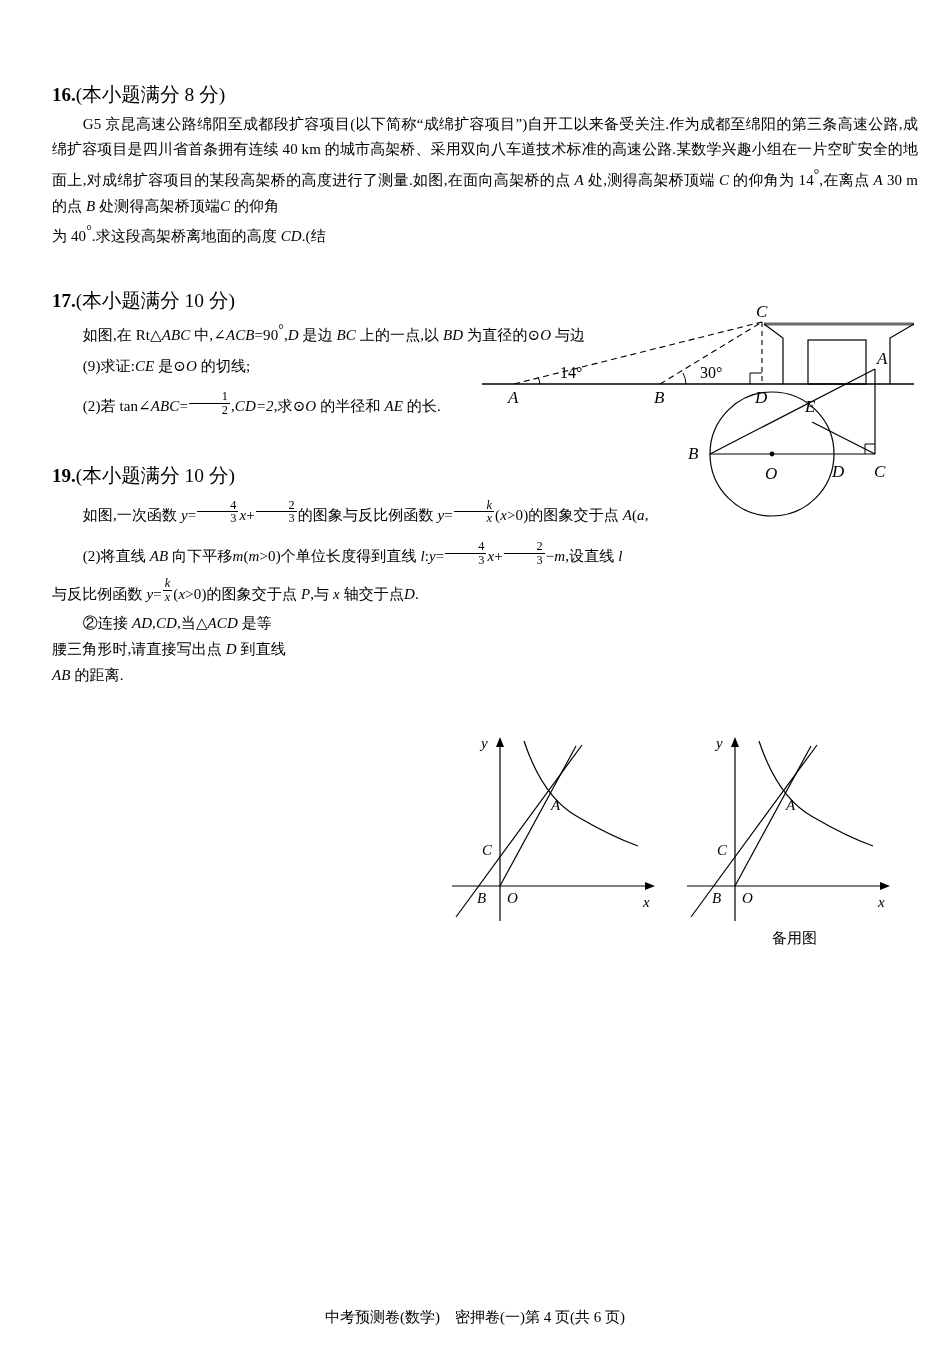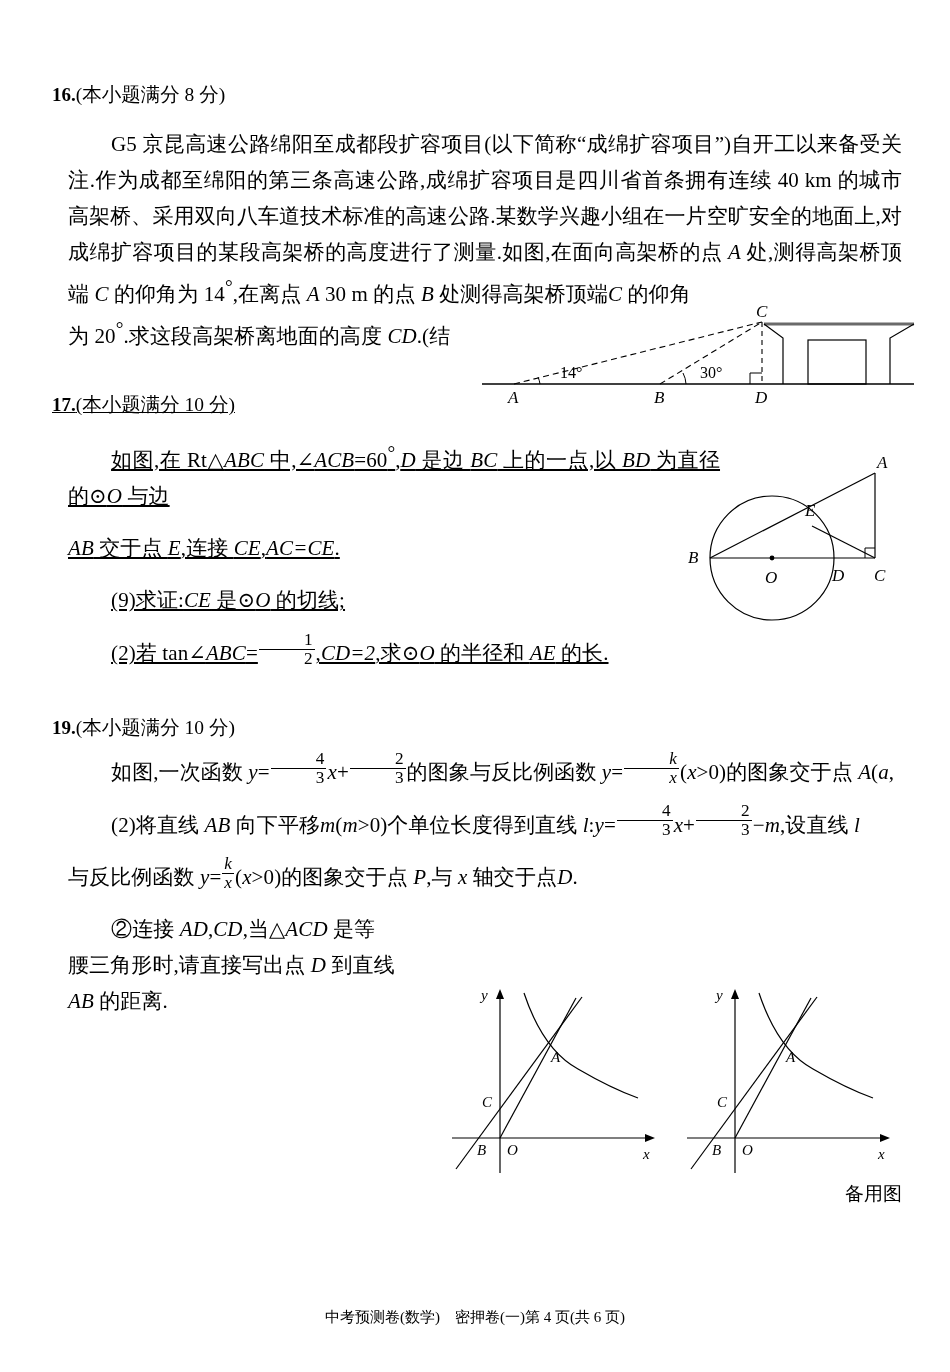--- a/index.html
+++ b/index.html
@@ -38,25 +38,25 @@
     font-size: 19.5px;
   }
   .mi { font-style: italic; font-family: "Liberation Serif", serif; }
 
   .qhead {
     font-size: 19.5px;
     line-height: 1.5;
     margin: 0 0 2px 0;
   }
   .para {
-    font-size: 21px;
+    font-size: 15px;
     line-height: 1.72;
     text-align: justify;
     text-justify: inter-ideograph;
-    margin: 16px;
+    margin: 0;
     letter-spacing: 0.1px;
   }
   .indent { text-indent: 2.05em; }
 
   
   .frac {
     display: inline-block;
     vertical-align: -0.42em;
     text-align: center;
     font-size: 0.82em;
@@ -92,40 +92,40 @@
   #q16-body { width: 866px; }
   .fig16 {
     position: absolute;
     right: 0;
     top: 222px;
     width: 440px;
     height: 110px;
   }
 
   
-  #q17 { position: relative; margin-top: 36px; text-decoration: underline; }
+  #q17 { position: relative; margin-top: 36px; }
   .fig17 {
     position: absolute;
     right: 6px;
     top: 58px;
     width: 250px;
     height: 190px;
   }
 
   
   #q18 { position: relative; margin-top: 42px; }
   .fig18a { position: absolute; left: 400px; top: 270px; width: 215px; height: 200px;}
   .fig18b { position: absolute; left: 635px; top: 270px; width: 215px; height: 200px;}
   .beiyong {
     position: absolute;
     left: 635px;
     top: 468px;
     width: 215px;
-    text-align: right;
-    font-size: 19px;
+    text-align: center;
+    font-size: 15px;
   }
   .narrow { width: 400px; }
 
   .footer {
     position: absolute;
     left: 0;
     top: 1300px;
     width: 950px;
     text-align: center;
     font-size: 15px;
@@ -170,21 +170,21 @@
           <text x="176" y="101" font-family="Liberation Serif, serif" font-style="italic" font-size="17">B</text>
           <text x="277" y="101" font-family="Liberation Serif, serif" font-style="italic" font-size="17">D</text>
           <text x="278" y="15" font-family="Liberation Serif, serif" font-style="italic" font-size="17">C</text>
           <text x="82" y="76" font-family="Liberation Serif, serif" font-size="16">14°</text>
           <text x="222" y="76" font-family="Liberation Serif, serif" font-size="16">30°</text>
         </svg>
       </div>
 
       <div id="q16-body">
         <p class="para indent"><span>G5 京昆高速公路绵阳至成都段扩容项目(以下简称“成绵扩容项目”)自开工以来备受关注.作为成都至绵阳的第三条高速公路,成绵扩容项目是四川省首条拥有连续 40 km 的城市高架桥、采用双向八车道技术标准的高速公路.某数学兴趣小组在一片空旷安全的地面上,对成绵扩容项目的某段高架桥的高度进行了测量.如图,在面向高架桥的点 </span><span class="mi">A</span><span> 处,测得高架桥顶端 </span><span class="mi">C</span><span> 的仰角为 14</span><span class="deg">°</span><span>,在离点 </span><span class="mi">A</span><span> 30 m 的点 </span><span class="mi">B</span><span> 处测得高架桥顶端</span><span class="mi">C</span><span> 的仰角</span><br>
-        <span>为 20</span><span class="deg">°</span><span>.求这段高架桥离地面的高度 </span><span class="mi">CD</span><span>.(结</span></p>
+        <span>为 40</span><span class="deg">°</span><span>.求这段高架桥离地面的高度 </span><span class="mi">CD</span><span>.(结</span></p>
 
       </div>
     </div>
 
     <div id="q17">
       <div class="qhead">
         <span class="qnum">17.</span><span class="zh">(本小题满分 10 分)</span>
       </div>
 
       <div class="fig17">
@@ -206,23 +206,22 @@
 
           <text x="26" y="115" font-family="Liberation Serif, serif" font-style="italic" font-size="17">B</text>
           <text x="103" y="135" font-family="Liberation Serif, serif" font-style="italic" font-size="17">O</text>
           <text x="170" y="133" font-family="Liberation Serif, serif" font-style="italic" font-size="17">D</text>
           <text x="212" y="133" font-family="Liberation Serif, serif" font-style="italic" font-size="17">C</text>
           <text x="215" y="20" font-family="Liberation Serif, serif" font-style="italic" font-size="17">A</text>
           <text x="143" y="68" font-family="Liberation Serif, serif" font-style="italic" font-size="17">E</text>
         </svg>
       </div>
 
-      <p class="para indent" style="width:652px;"><span>如图,在 Rt△</span><span class="mi">ABC</span><span> 中,∠</span><span class="mi">ACB</span><span>=60</span><span class="deg">°</span><span>,</span><span class="mi">D</span><span> 是边 </span><span class="mi">BC</span><span> 上的一点,以 </span><span class="mi">BD</span><span> 为直径的⊙</span><span class="mi">O</span><span> 与边</span></p>
-
-      <p class="para" style="width:600px;"><span class="mi">AB</span><span> 交于点 </span><span class="mi">E</span><span>,连接 </span><span class="mi">CE</span><span>,</span><span class="mi">AC=CE</span><span>.</span></p>
+      <p class="para indent" style="width:652px;"><span>如图,在 Rt△</span><span class="mi">ABC</span><span> 中,∠</span><span class="mi">ACB</span><span>=90</span><span class="deg">°</span><span>,</span><span class="mi">D</span><span> 是边 </span><span class="mi">BC</span><span> 上的一点,以 </span><span class="mi">BD</span><span> 为直径的⊙</span><span class="mi">O</span><span> 与边</span></p>
+
 
       <p class="para indent" style="width:600px;margin-top:6px;"><span>(9)求证:</span><span class="mi">CE</span><span> 是⊙</span><span class="mi">O</span><span> 的切线;</span></p>
 
       <p class="para indent" style="width:600px;margin-top:12px;"><span>(2)若 tan∠</span><span class="mi">ABC</span><span>=</span><span class="frac"><span class="num">1</span><span class="den">2</span></span><span>,</span><span class="mi">CD=2</span><span>,求⊙</span><span class="mi">O</span><span> 的半径和 </span><span class="mi">AE</span><span> 的长.</span></p>
     </div>
 
     <div id="q18">
       <div class="qhead">
         <span class="qnum">19.</span><span class="zh">(本小题满分 10 分)</span>
       </div>

